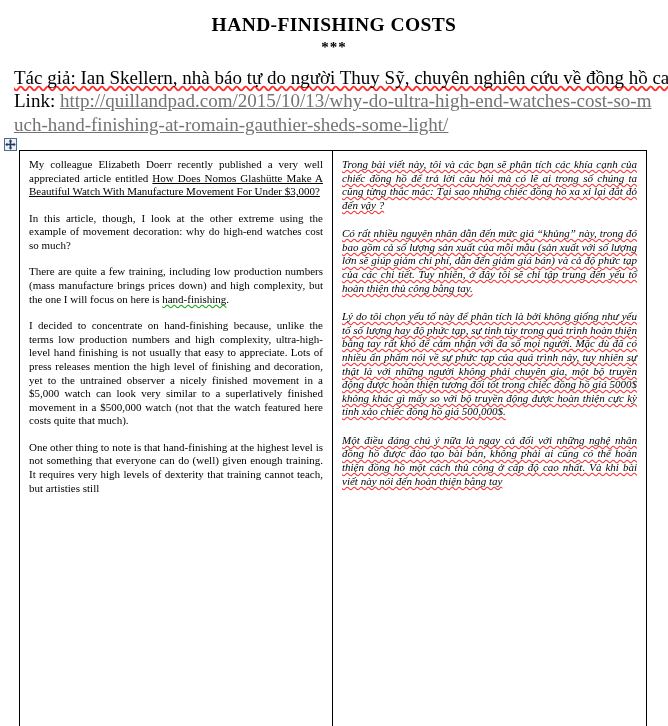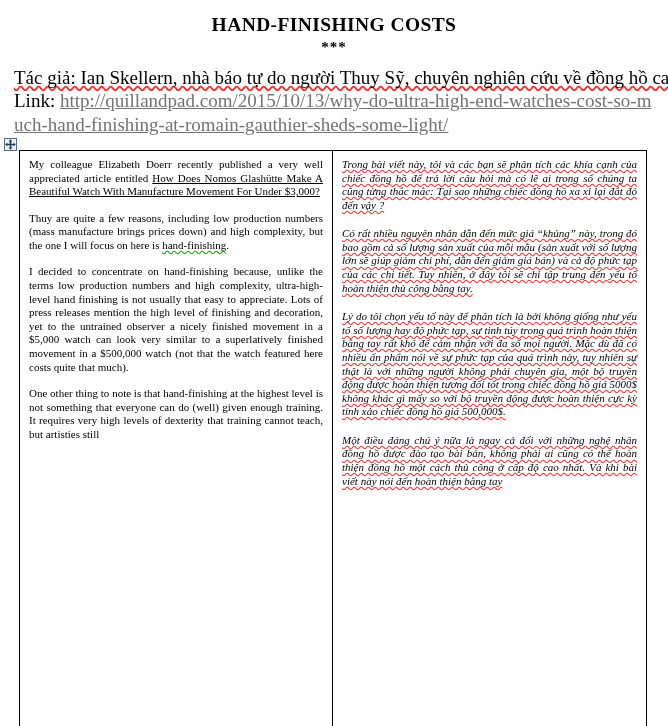--- a/index.html
+++ b/index.html
@@ -150,22 +150,23 @@
     </svg>
   </span>
 </div>
 
 <div class="doc-table">
 
   <div class="col col-left">
 
     <p><span>My colleague Elizabeth Doerr recently published a very well appreciated article entitled </span><span class="u">How Does Nomos Glashütte Make A Beautiful Watch With Manufacture Movement For Under $3,000?</span></p>
 
+    <p><span>In this article, though, I look at the other extreme using the example of movement decoration: why do high-end watches cost so much?</span></p>
 
-    <p><span>Thuy are quite a few reasons, including low production numbers (mass manufacture brings prices down) and high complexity, but the one I will focus on here is </span><span class="sp-green">hand-finishing</span><span>.</span></p>
+    <p><span>There are quite a few training, including low production numbers (mass manufacture brings prices down) and high complexity, but the one I will focus on here is </span><span class="sp-green">hand-finishing</span><span>.</span></p>
 
     <p><span>I decided to concentrate on hand-finishing because, unlike the terms low production numbers and high complexity, ultra-high-level hand finishing is not usually that easy to appreciate. Lots of press releases mention the high level of finishing and decoration, yet to the untrained observer a nicely finished movement in a $5,000 watch can look very similar to a superlatively finished movement in a $500,000 watch (not that the watch featured here costs quite that much).</span></p>
 
     <p><span>One other thing to note is that hand-finishing at the highest level is not something that everyone can do (well) given enough training. It requires very high levels of dexterity that training cannot teach, but artisties still</span></p>
   </div>
 
   <div class="col col-right">
 
     <p><span class="sp">Trong bài viết này, tôi và các bạn sẽ phân tích các khía cạnh của chiếc đồng hồ để trả lời câu hỏi mà có lẽ ai trong số chúng ta cũng từng thắc mắc: Tại sao những chiếc đồng hồ xa xỉ lại đắt đỏ đến vậy ?</span></p>
 

